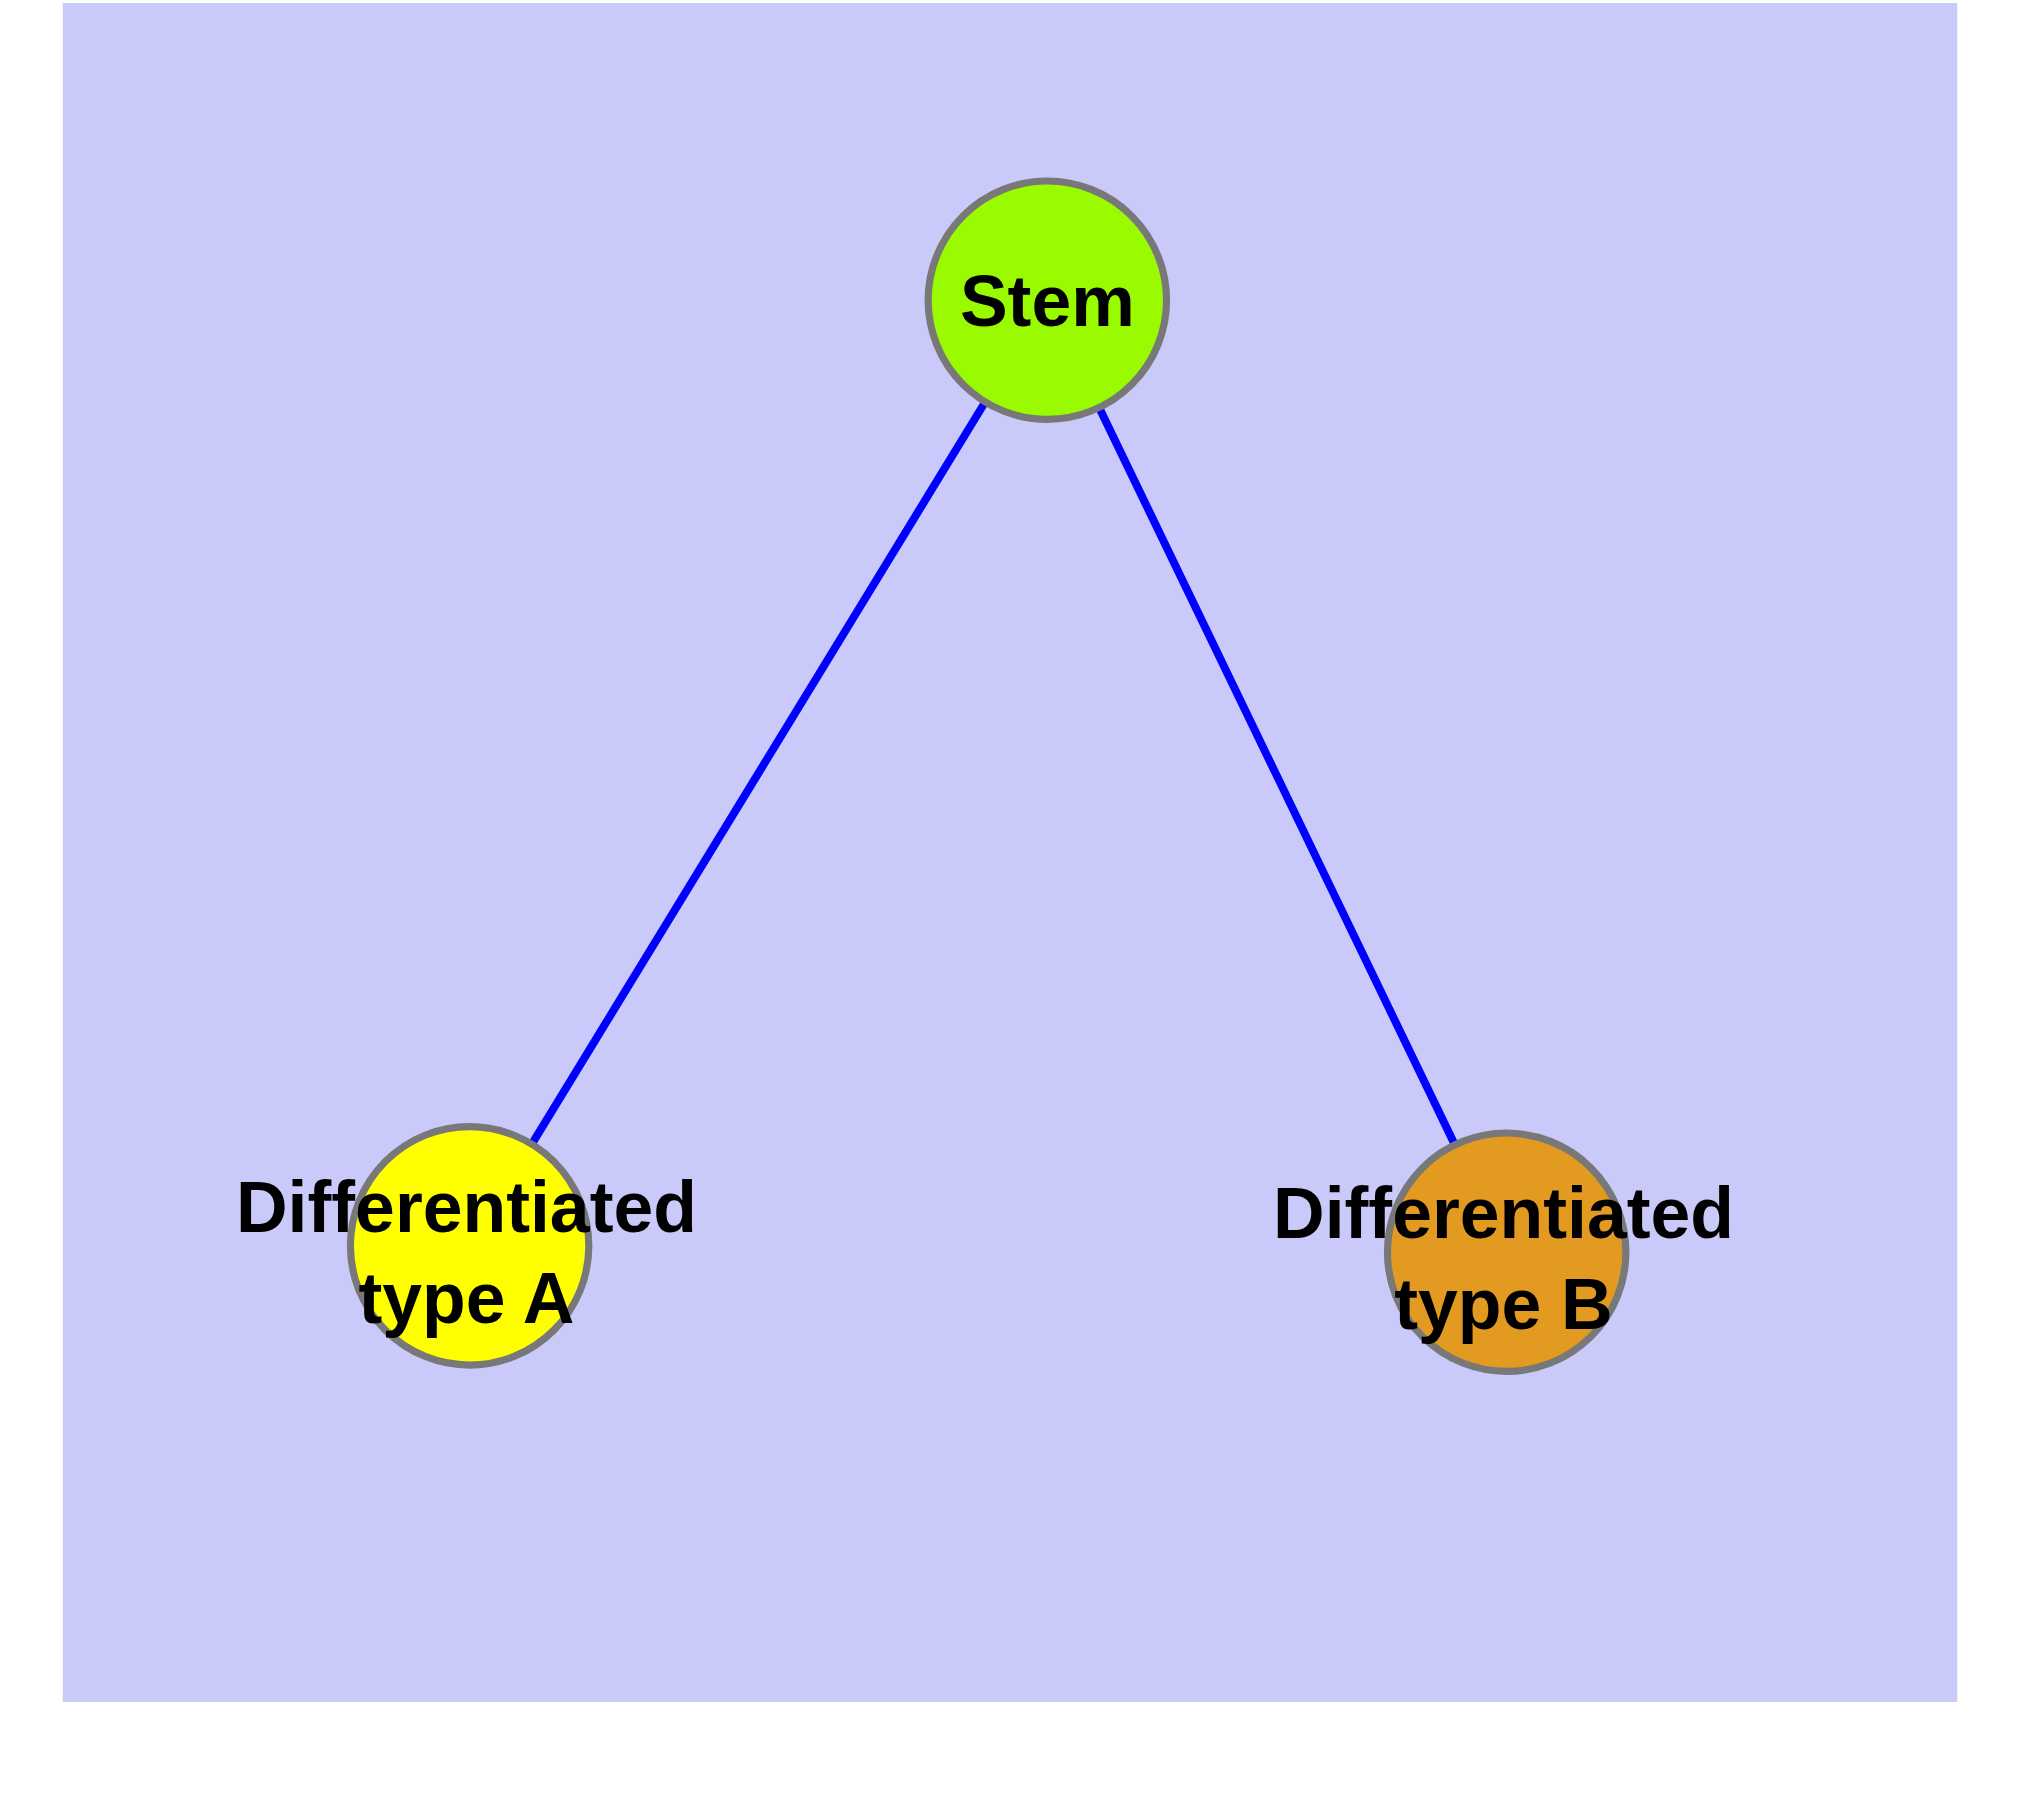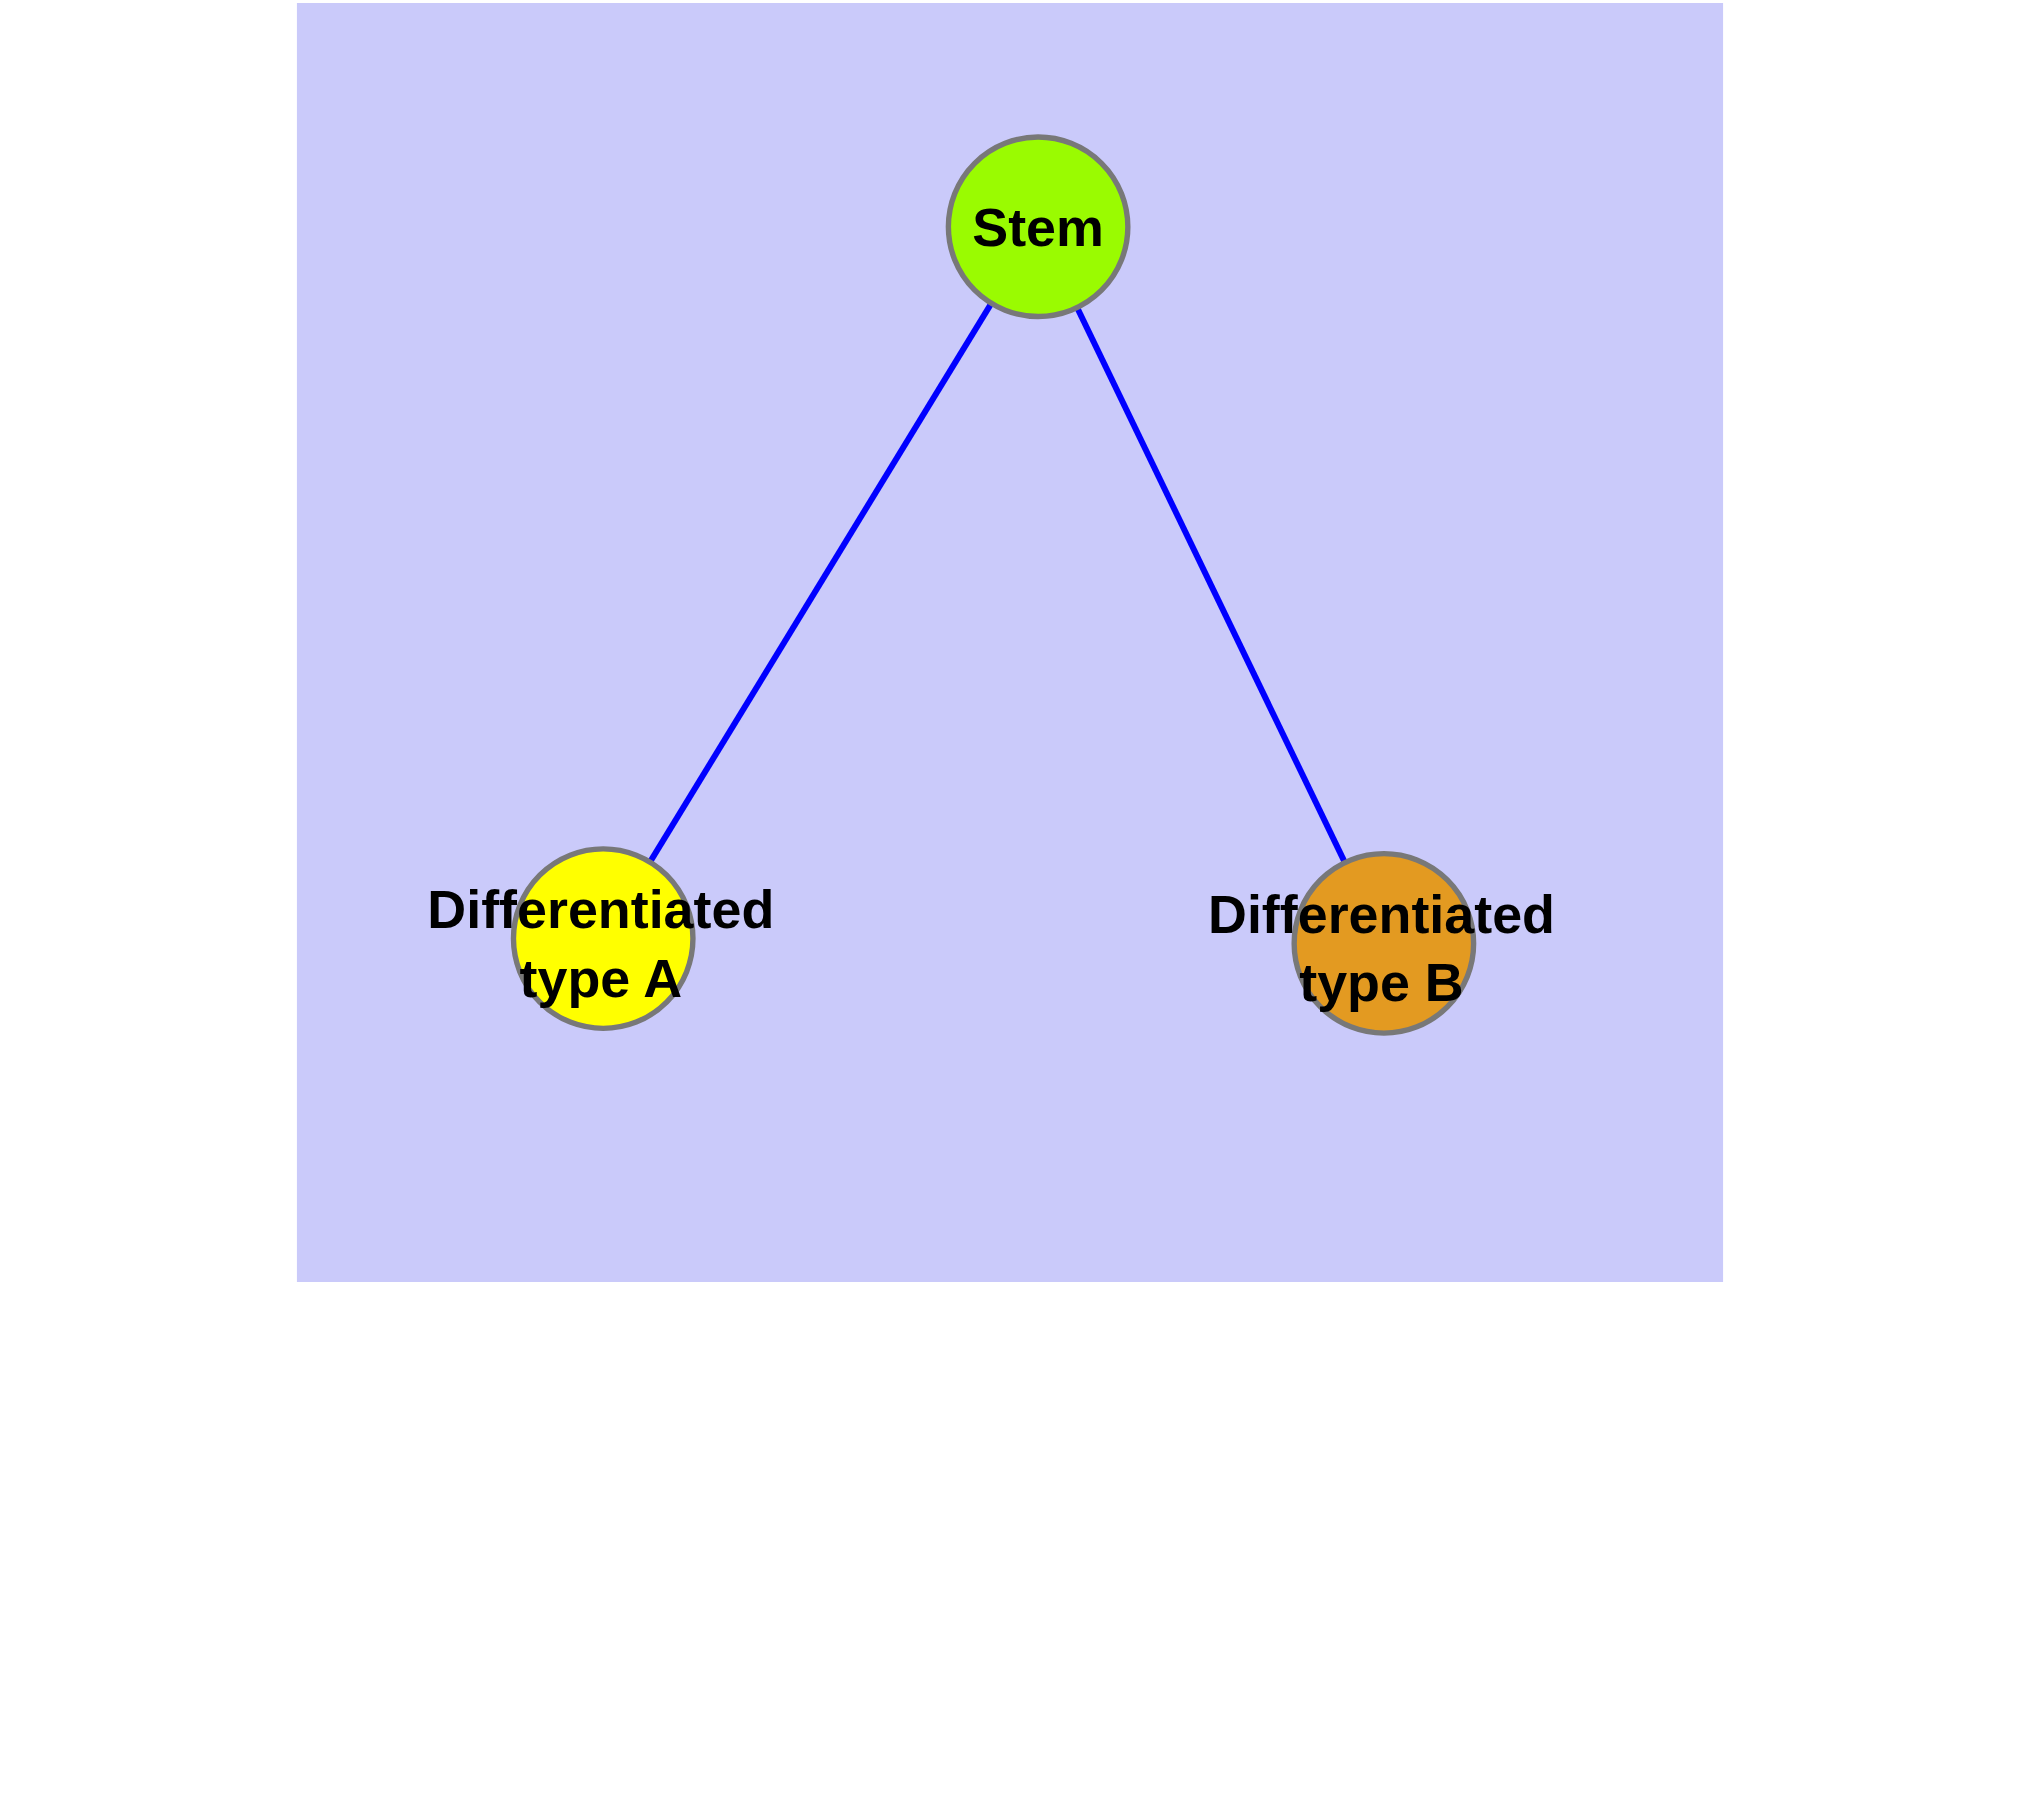--- a/index.html
+++ b/index.html
@@ -8,21 +8,21 @@
   }
   body {
     width: 2021px;
     height: 1812px;
     background: #ffffff;
     font-family: "Liberation Sans", sans-serif;
   }
   .diagram-frame {
     position: relative;
     width: 2014px;
-    height: 1279px;
+    height: 1699px;
     margin: 3.4px;              
     overflow: hidden;
   }
   svg.graph {
     display: block;
     width: 100%;
     height: 100%;
   }
   .edge-line {
     fill: none;

